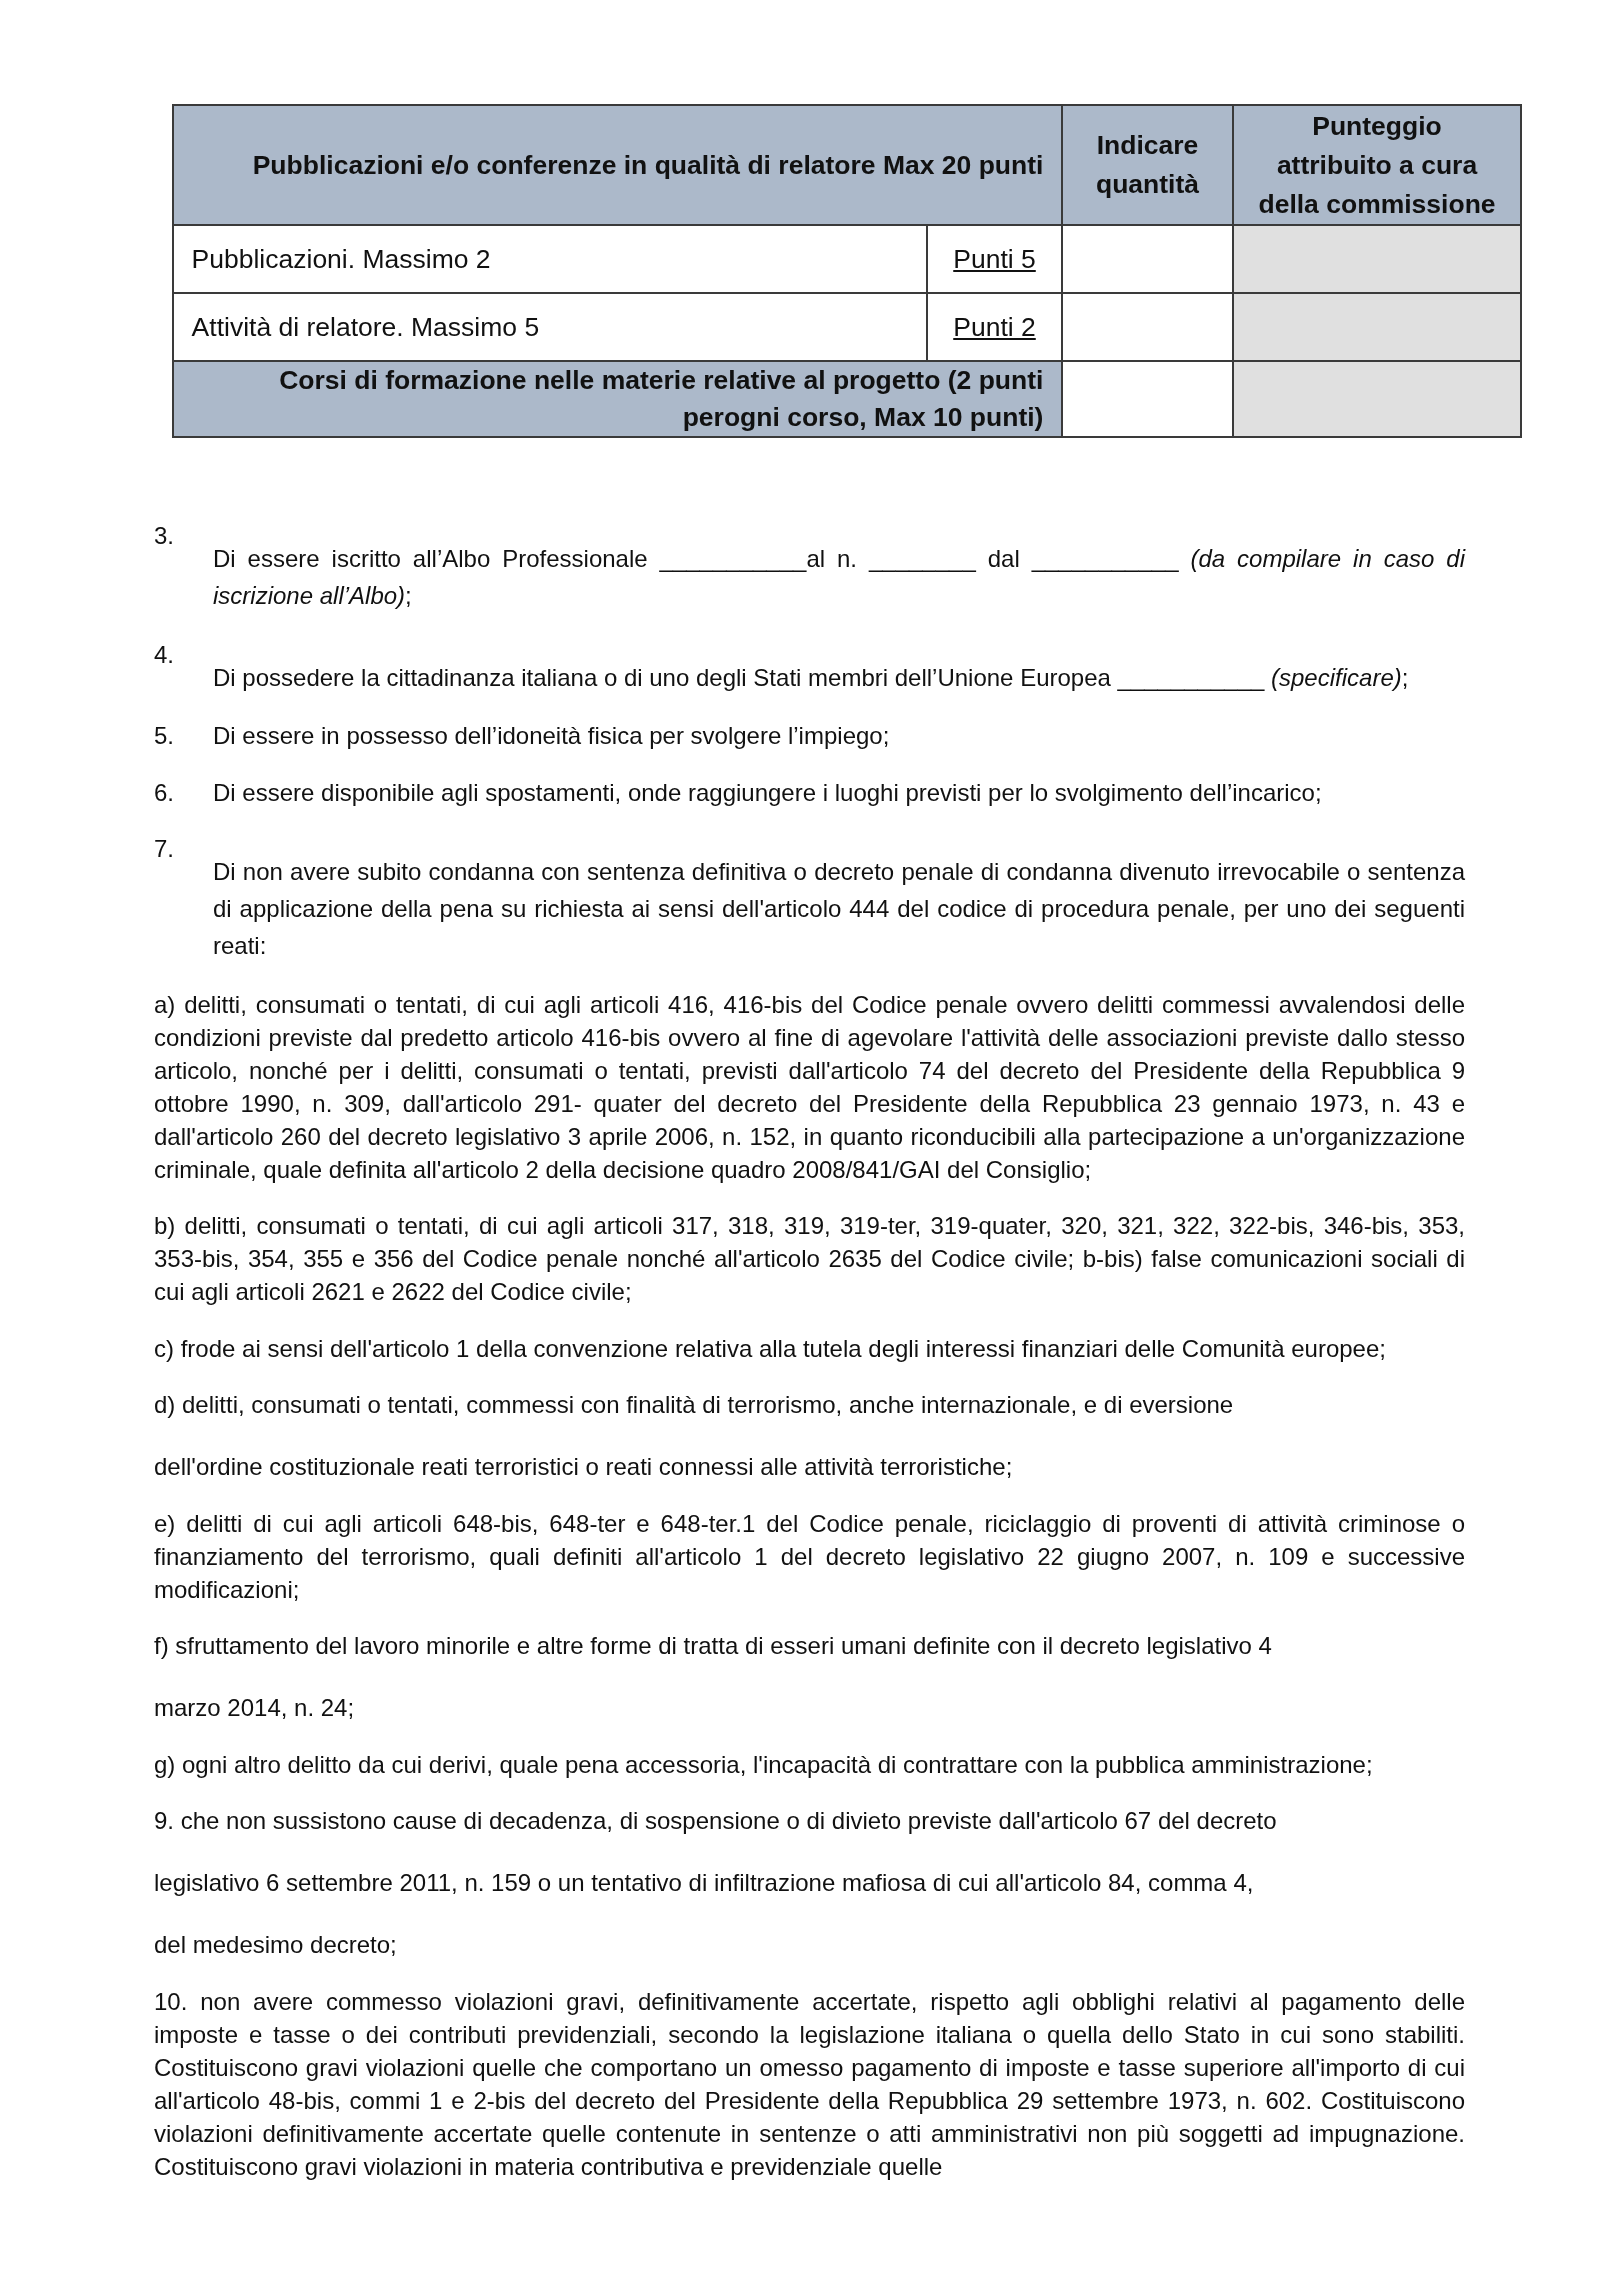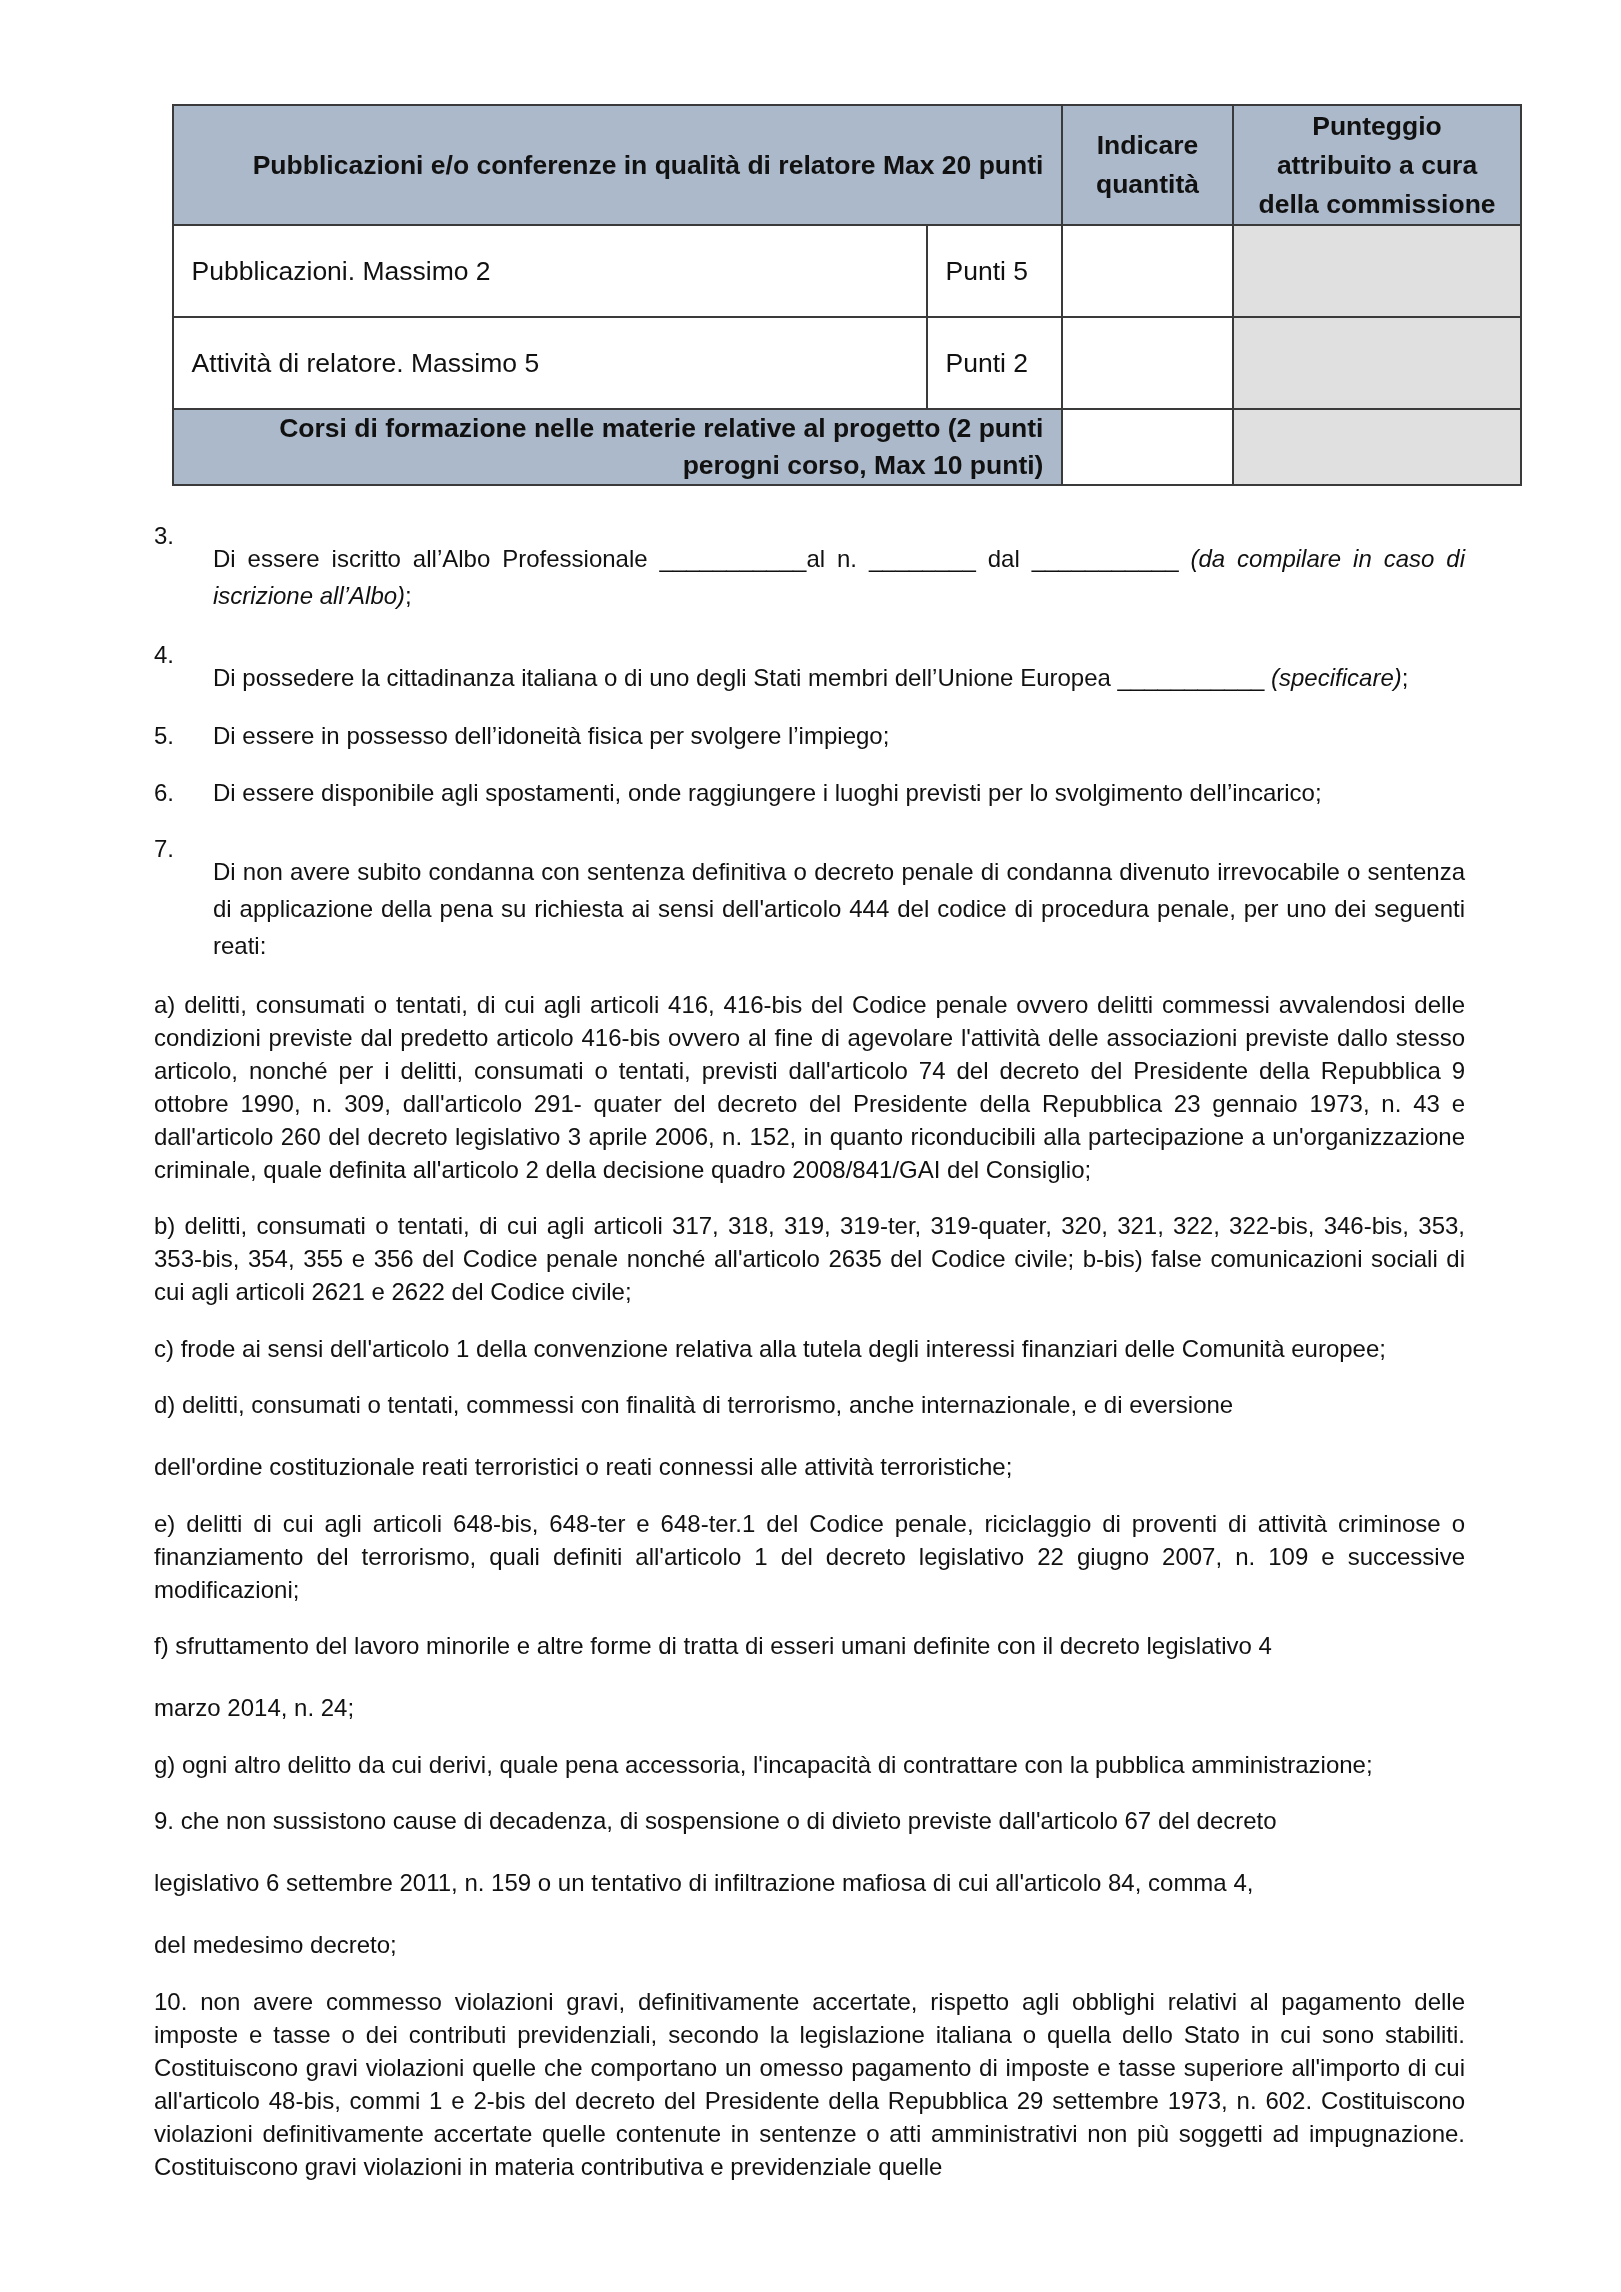--- a/index.html
+++ b/index.html
@@ -11,24 +11,24 @@
     position: absolute; left: 172px; top: 104px; width: 1348px;
     border-collapse: collapse; table-layout: fixed;
     font-size: 26.5px;
   }
   .score-table td {
     border: 2px solid #3a3a3a; padding: 0 17.6px; vertical-align: middle;
   }
   .hdr { background: #acb9ca; font-weight: bold; text-align: right; }
   .hdr-center { text-align: center; line-height: 39px; padding: 0 5.9px; }
   .gray { background: #e0e0e0; }
-  .row-h { height: 92px; }
+  .row-h { height: 68px; }
   .head-h { height: 120px; }
   .last-h { height: 62px; }
-  .punti { text-align: left; padding-right: 15.7px; }
+  .punti { text-align: center; padding-right: 15.7px; text-decoration: underline; }
   .corsi { line-height: 37px; padding-top: 2px; padding-bottom: 2px; }
 
   .body-text {
     position: absolute; left: 154px; width: 1311px; top: 519px;
     font-size: 24px; line-height: 33px; text-align: justify;
   }
   .item { display: flex; margin-bottom: 23.5px; }
   .item .num { width: 59px; flex: none; }
   .item .txt { flex: 1; text-align: justify; }
   .item .txt.tight { line-height: 37px; margin-top: 21px; }

